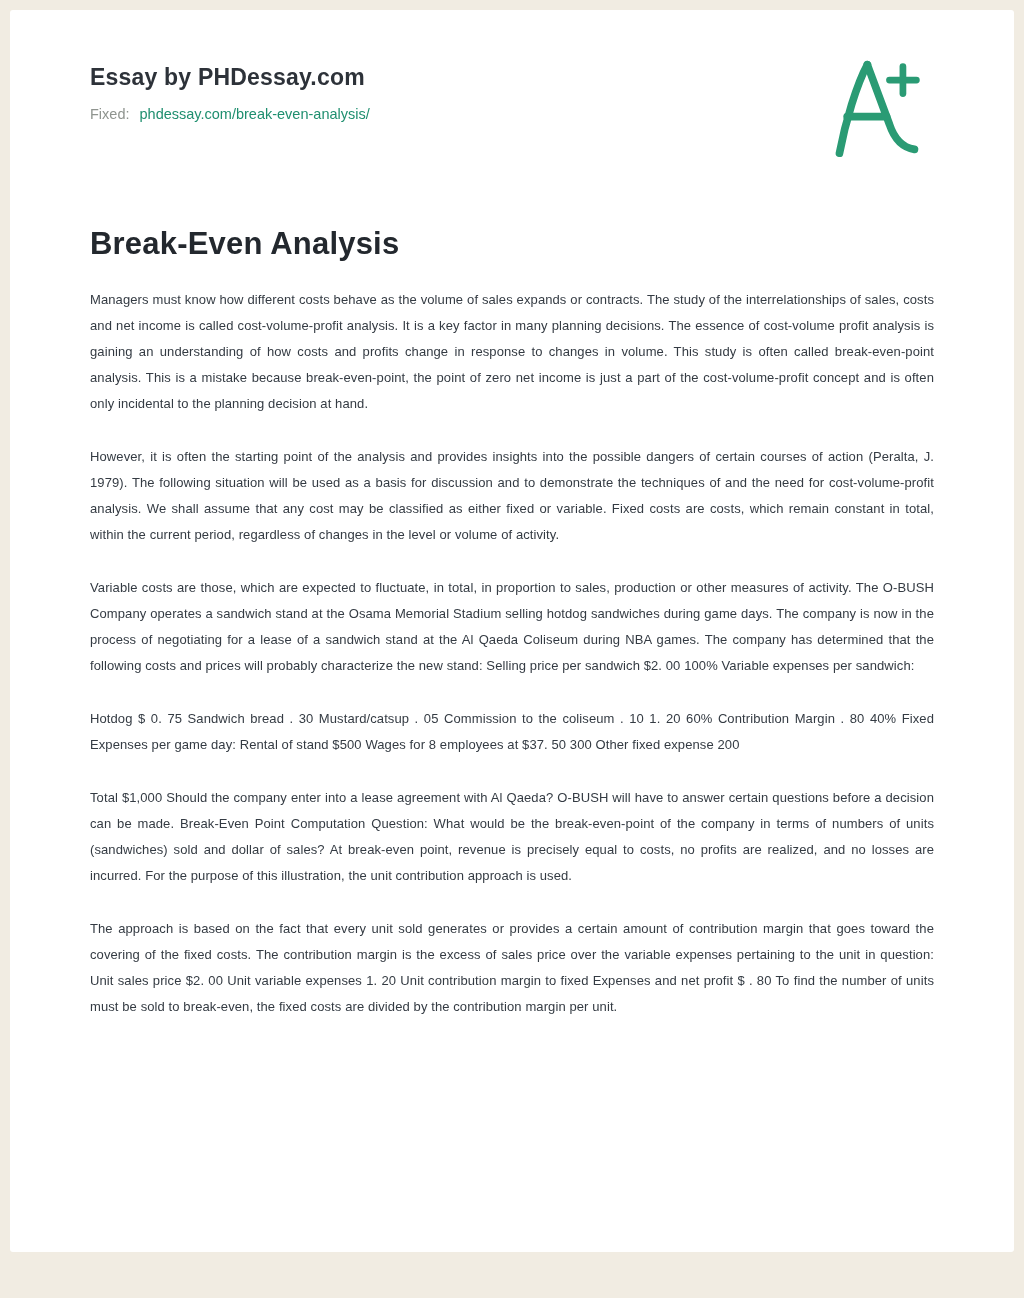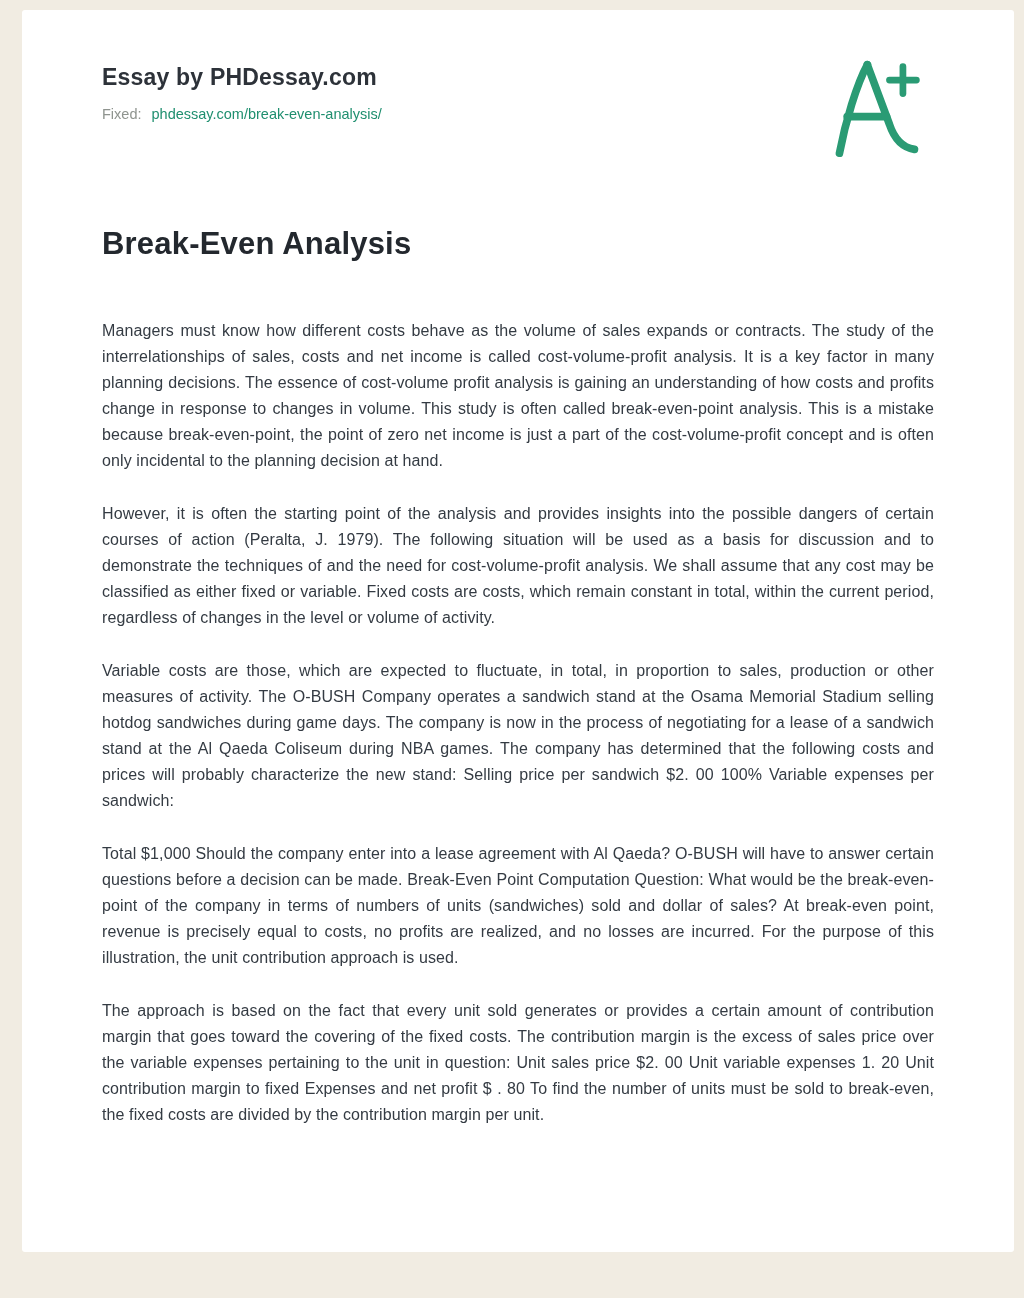--- a/index.html
+++ b/index.html
@@ -18,21 +18,21 @@
     width: 1024px;
     height: 1298px;
     overflow: hidden;
     font-family: "Liberation Sans", sans-serif;
     background: var(--bg);
   }
   .page {
     width: 1024px;
     height: 1298px;
     background: var(--bg);
-    padding: 10px 10px 46px 22px;
+    padding: 10px 10px 46px 10px;
   }
   .card {
     width: 100%;
     height: 100%;
     background: var(--card);
     border-radius: 3px;
     padding: 44px 80px 0 80px;
     overflow: hidden;
   }
   .header {
@@ -59,29 +59,29 @@
     cursor: pointer;
   }
   .logo {
     width: 100px;
     height: 108px;
     flex: 0 0 auto;
     margin-right: 8px;
   }
   .logo svg { width: 100%; height: 100%; }
   .essay-title {
-    margin: 64px 0 56px 0;
+    margin: 64px 0 25px 0;
     font-size: 31px;
     font-weight: 700;
     color: var(--title);
     letter-spacing: 0.2px;
   }
   .essay-body p {
     margin: 0 0 27px 0;
-    font-size: 16px;
+    font-size: 13px;
     line-height: 26px;
     color: var(--text);
     text-align: justify;
     letter-spacing: 0.1px;
   }
 </style>
 </head>
 <body>
 
 <div class="page">
@@ -105,18 +105,19 @@
         </svg>
       </div>
     </div>
 
     <h1 class="essay-title">Break-Even Analysis</h1>
 
     <div class="essay-body">
       <p>Managers must know how different costs behave as the volume of sales expands or contracts. The study of the interrelationships of sales, costs and net income is called cost-volume-profit analysis. It is a key factor in many planning decisions. The essence of cost-volume profit analysis is gaining an understanding of how costs and profits change in response to changes in volume. This study is often called break-even-point analysis. This is a mistake because break-even-point, the point of zero net income is just a part of the cost-volume-profit concept and is often only incidental to the planning decision at hand.</p>
       <p>However, it is often the starting point of the analysis and provides insights into the possible dangers of certain courses of action (Peralta, J. 1979). The following situation will be used as a basis for discussion and to demonstrate the techniques of and the need for cost-volume-profit analysis. We shall assume that any cost may be classified as either fixed or variable. Fixed costs are costs, which remain constant in total, within the current period, regardless of changes in the level or volume of activity.</p>
       <p>Variable costs are those, which are expected to fluctuate, in total, in proportion to sales, production or other measures of activity. The O-BUSH Company operates a sandwich stand at the Osama Memorial Stadium selling hotdog sandwiches during game days. The company is now in the process of negotiating for a lease of a sandwich stand at the Al Qaeda Coliseum during NBA games. The company has determined that the following costs and prices will probably characterize the new stand: Selling price per sandwich $2. 00 100% Variable expenses per sandwich:</p>
+      <p>Hotdog $ 0. 75 Sandwich bread . 30 Mustard/catsup . 05 Commission to the coliseum . 10 1. 20 60% Contribution Margin . 80 40% Fixed Expenses per game day: Rental of stand $500 Wages for 8 employees at $37. 50 300 Other fixed expense 200</p>
       <p>Total $1,000 Should the company enter into a lease agreement with Al Qaeda? O-BUSH will have to answer certain questions before a decision can be made. Break-Even Point Computation Question: What would be the break-even-point of the company in terms of numbers of units (sandwiches) sold and dollar of sales? At break-even point, revenue is precisely equal to costs, no profits are realized, and no losses are incurred. For the purpose of this illustration, the unit contribution approach is used.</p>
       <p>The approach is based on the fact that every unit sold generates or provides a certain amount of contribution margin that goes toward the covering of the fixed costs. The contribution margin is the excess of sales price over the variable expenses pertaining to the unit in question: Unit sales price $2. 00 Unit variable expenses 1. 20 Unit contribution margin to fixed Expenses and net profit $ . 80 To find the number of units must be sold to break-even, the fixed costs are divided by the contribution margin per unit.</p>
     </div>
 
   </div>
 </div>
 
 </body></html>

